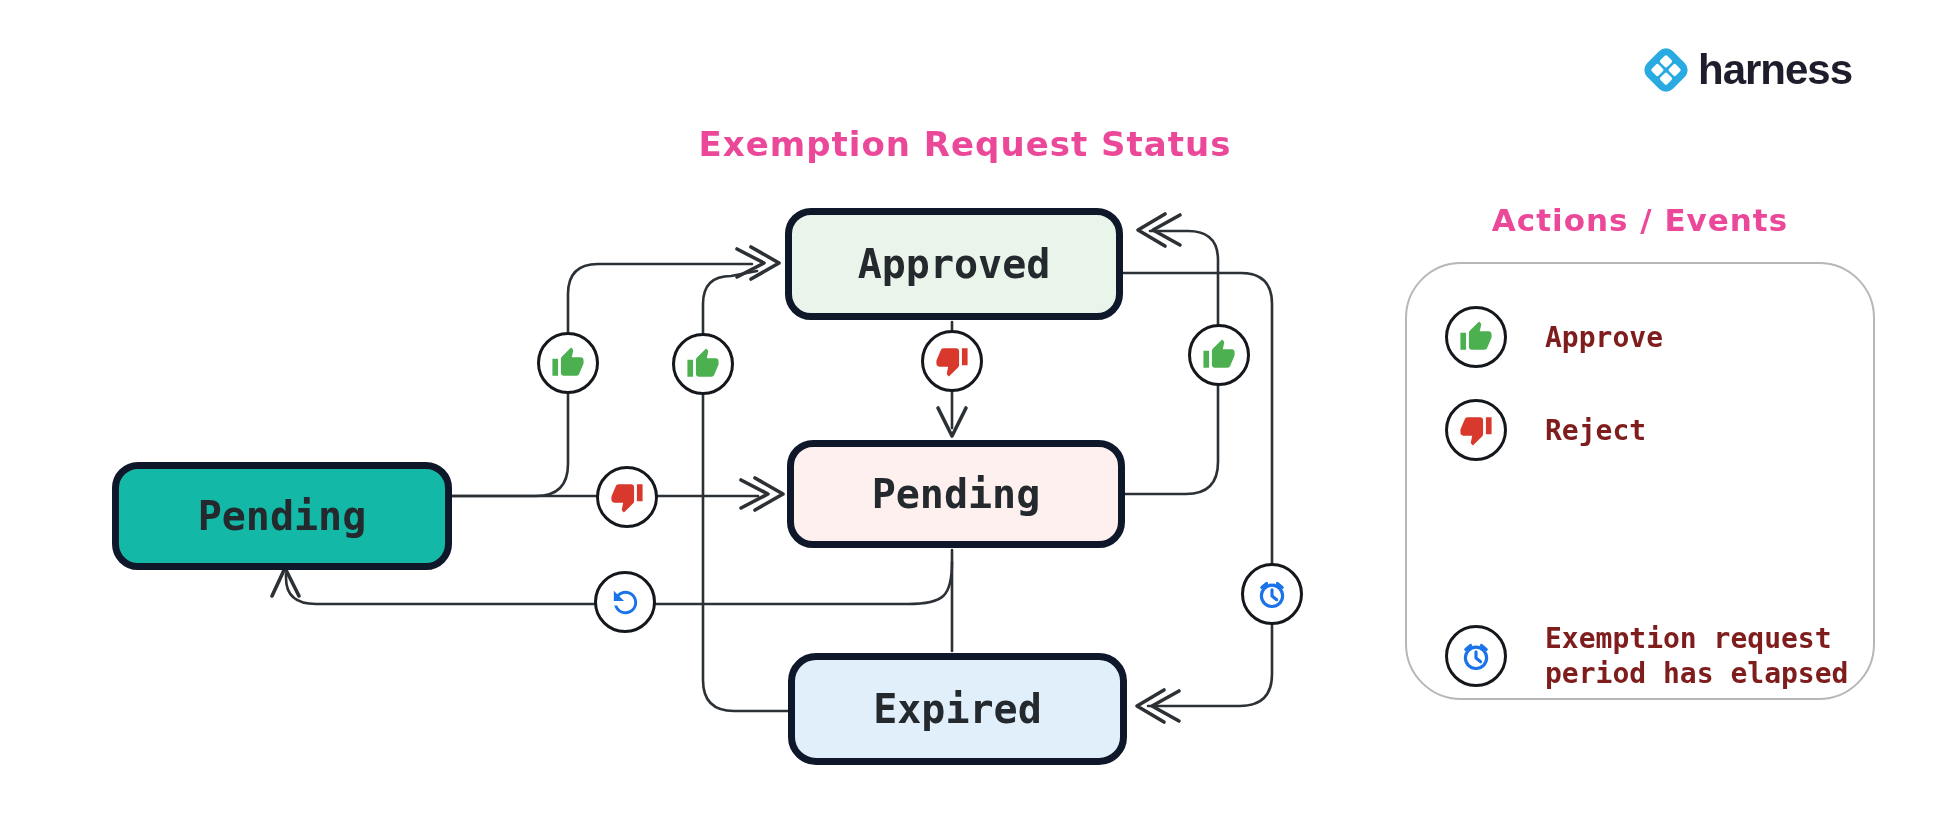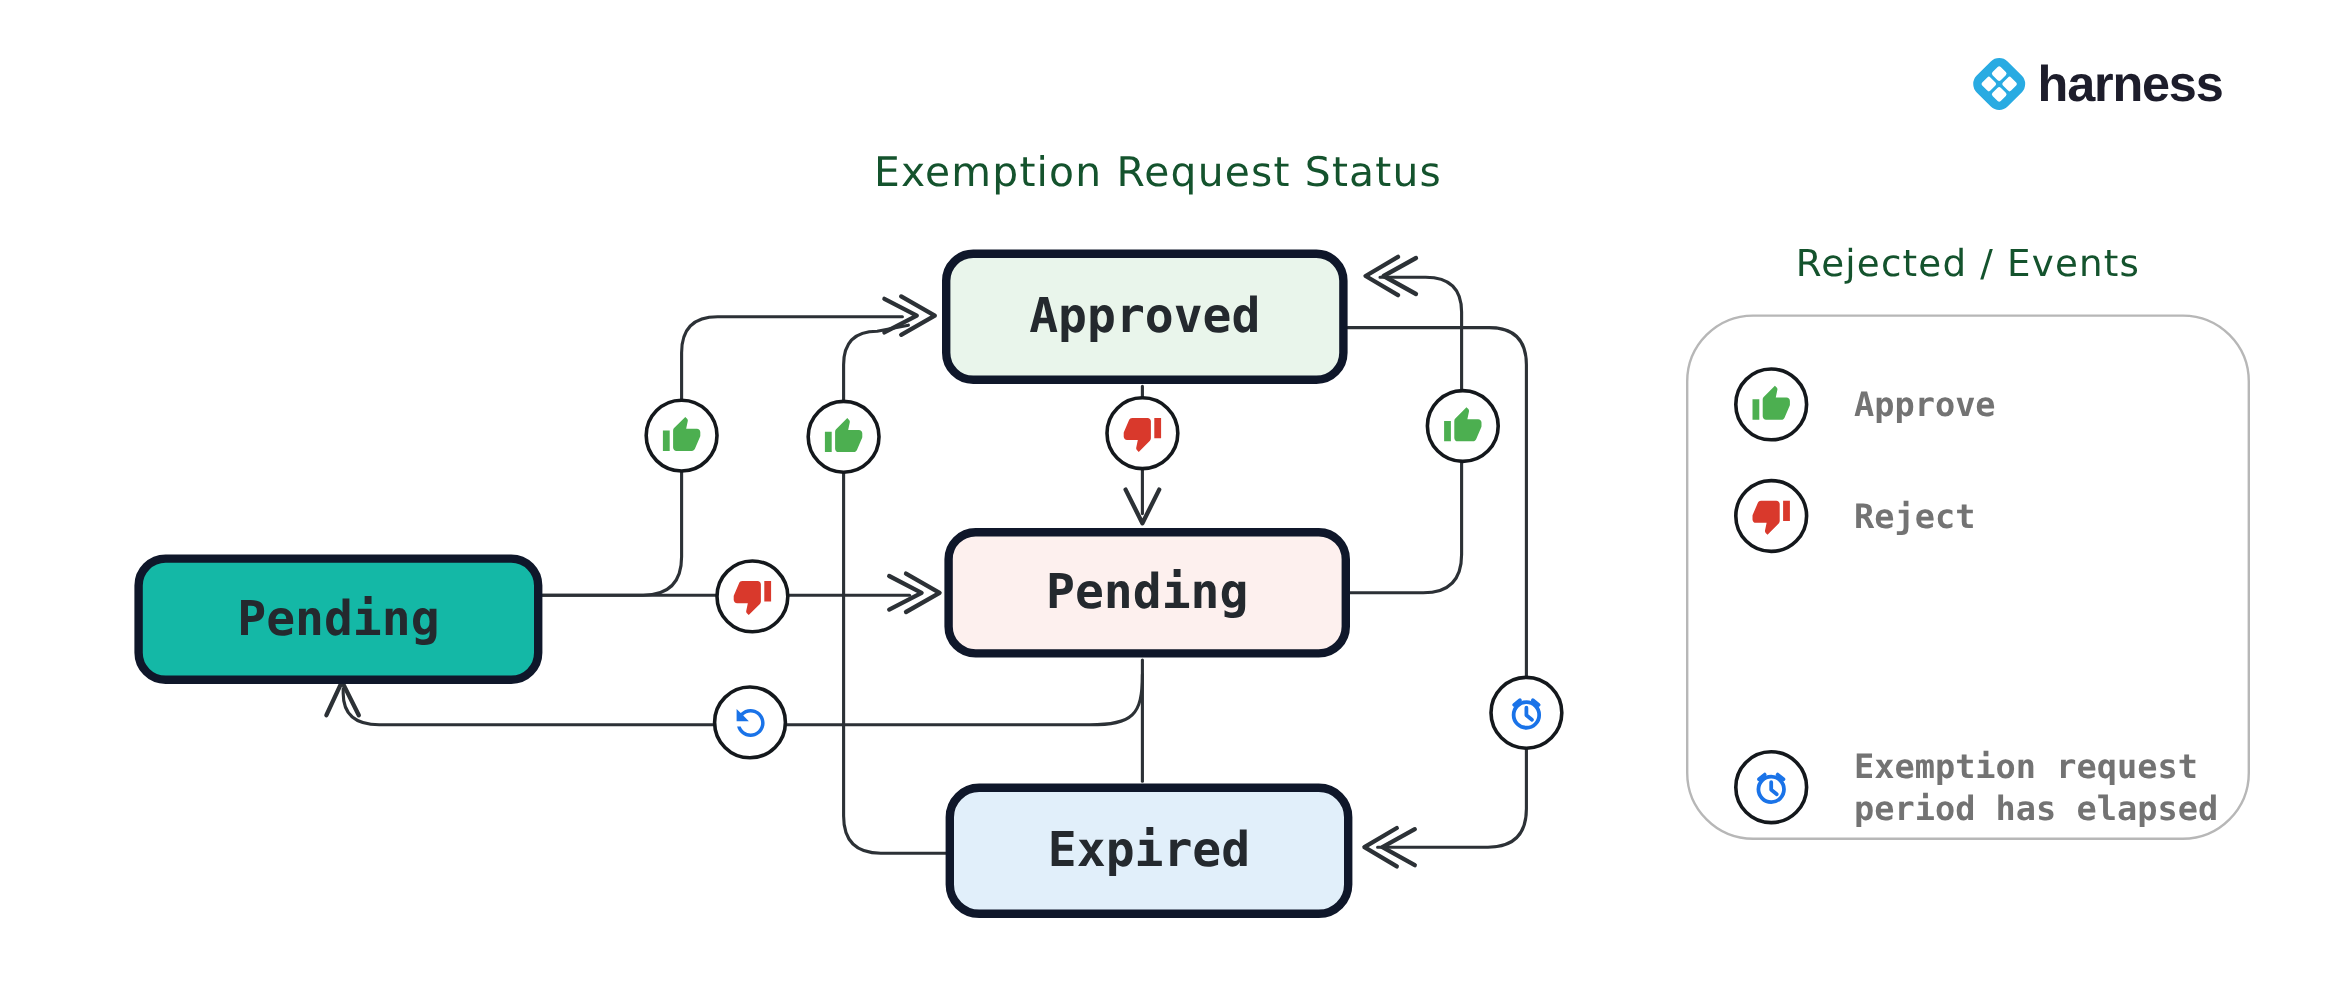--- a/index.html
+++ b/index.html
@@ -6,21 +6,21 @@
   #stage{position:relative;width:1952px;height:828px;background:#ffffff;overflow:hidden;
          font-family:"DejaVu Sans","Liberation Sans",sans-serif;color:#24292f;}
 
   
   .brand{position:absolute;left:1640px;top:44px;display:flex;align-items:center;gap:6px;}
   .brand svg{display:block;}
   .brand-name{font-family:"Liberation Sans","DejaVu Sans",sans-serif;font-weight:700;
               font-size:42px;letter-spacing:-1px;color:#1d1d2b;line-height:1;}
 
   
-  .hand{font-family:"DejaVu Sans",sans-serif;font-weight:400;color:#14532d;letter-spacing:1px;}
+  .hand{font-family:"DejaVu Sans",sans-serif;font-weight:700;color:#ec4899;letter-spacing:1px;}
   .diagram-title{position:absolute;left:600px;top:124px;width:730px;text-align:center;font-size:34px;}
   .legend-title{position:absolute;left:1405px;top:202px;width:470px;text-align:center;font-size:31px;}
 
   
   .state{position:absolute;border:7px solid #0f172a;border-radius:26px;
          display:flex;align-items:center;justify-content:center;box-sizing:border-box;
          font-family:"DejaVu Sans Mono","Liberation Mono",monospace;font-weight:700;
          font-size:40px;color:#24292e;z-index:3;}
   .state-pending {left:112px;top:462px;width:340px;height:108px;background:#14b8a6;}
   .state-approved{left:785px;top:208px;width:338px;height:112px;background:#e9f5eb;}
@@ -39,21 +39,21 @@
   .icon-green{color:#4caf50;}
   .icon-red{color:#d9392c;}
   .icon-blue{color:#1a73e8;}
 
   
   .legend-box{position:absolute;left:1405px;top:262px;width:470px;height:438px;
               border:2px solid #b7b7b7;border-radius:56px;box-sizing:border-box;background:#ffffff;}
   .legend-item{position:absolute;left:1445px;display:flex;align-items:center;gap:38px;height:62px;}
   .legend-item .badge{position:static;flex:0 0 62px;}
   .legend-label{font-family:"DejaVu Sans Mono","Liberation Mono",monospace;font-weight:700;
-                font-size:28px;color:#737373;line-height:35px;width:330px;}
+                font-size:28px;color:#7f1d1d;line-height:35px;width:330px;}
 </style>
 </head>
 <body>
 
 <div id="stage">
 
   <svg id="wires" width="1952" height="828" viewBox="0 0 1952 828">
 
     <path d="M 452 496 L 536 496 Q 568 496 568 464 L 568 294 Q 568 264 598 264 L 752 264"></path>
     <path class="head" d="M 751 247 L 779 263 L 751 279"></path>
@@ -144,21 +144,21 @@
     </div>
   <div class="badge icon-blue" style="left:1241px;top:563px;">
       <svg viewBox="0 0 24 24" width="36" height="36" fill="none" stroke="currentColor" stroke-width="2.1" stroke-linecap="round" stroke-linejoin="round">
         <circle cx="12" cy="13.2" r="7.1"></circle>
         <path d="M12 9.2 V13.4 L15.1 15.9"></path>
         <path d="M5.2 7.6 L8.4 5"></path>
         <path d="M18.8 7.6 L15.6 5"></path>
       </svg>
     </div>
 
-  <div class="hand legend-title">Rejected / Events</div>
+  <div class="hand legend-title">Actions / Events</div>
   <div class="legend-box"></div>
 
   <div class="legend-item" style="top:306px;">
     <div class="badge icon-green">
         <svg viewBox="0 0 24 24" width="34" height="34">
           <path d="M1 21h4V9H1v12zM23 10c0-1.1-.9-2-2-2h-6.31l.95-4.57.03-.32c0-.41-.17-.79-.44-1.06L14.17 1 7.58 7.59C7.22 7.95 7 8.45 7 9v10c0 1.1.9 2 2 2h9c.83 0 1.54-.5 1.84-1.22l3.02-7.05c.09-.23.14-.47.14-.73v-2z" fill="currentColor"></path>
         </svg>
       </div>
     <div class="legend-label">Approve</div>
   </div>

